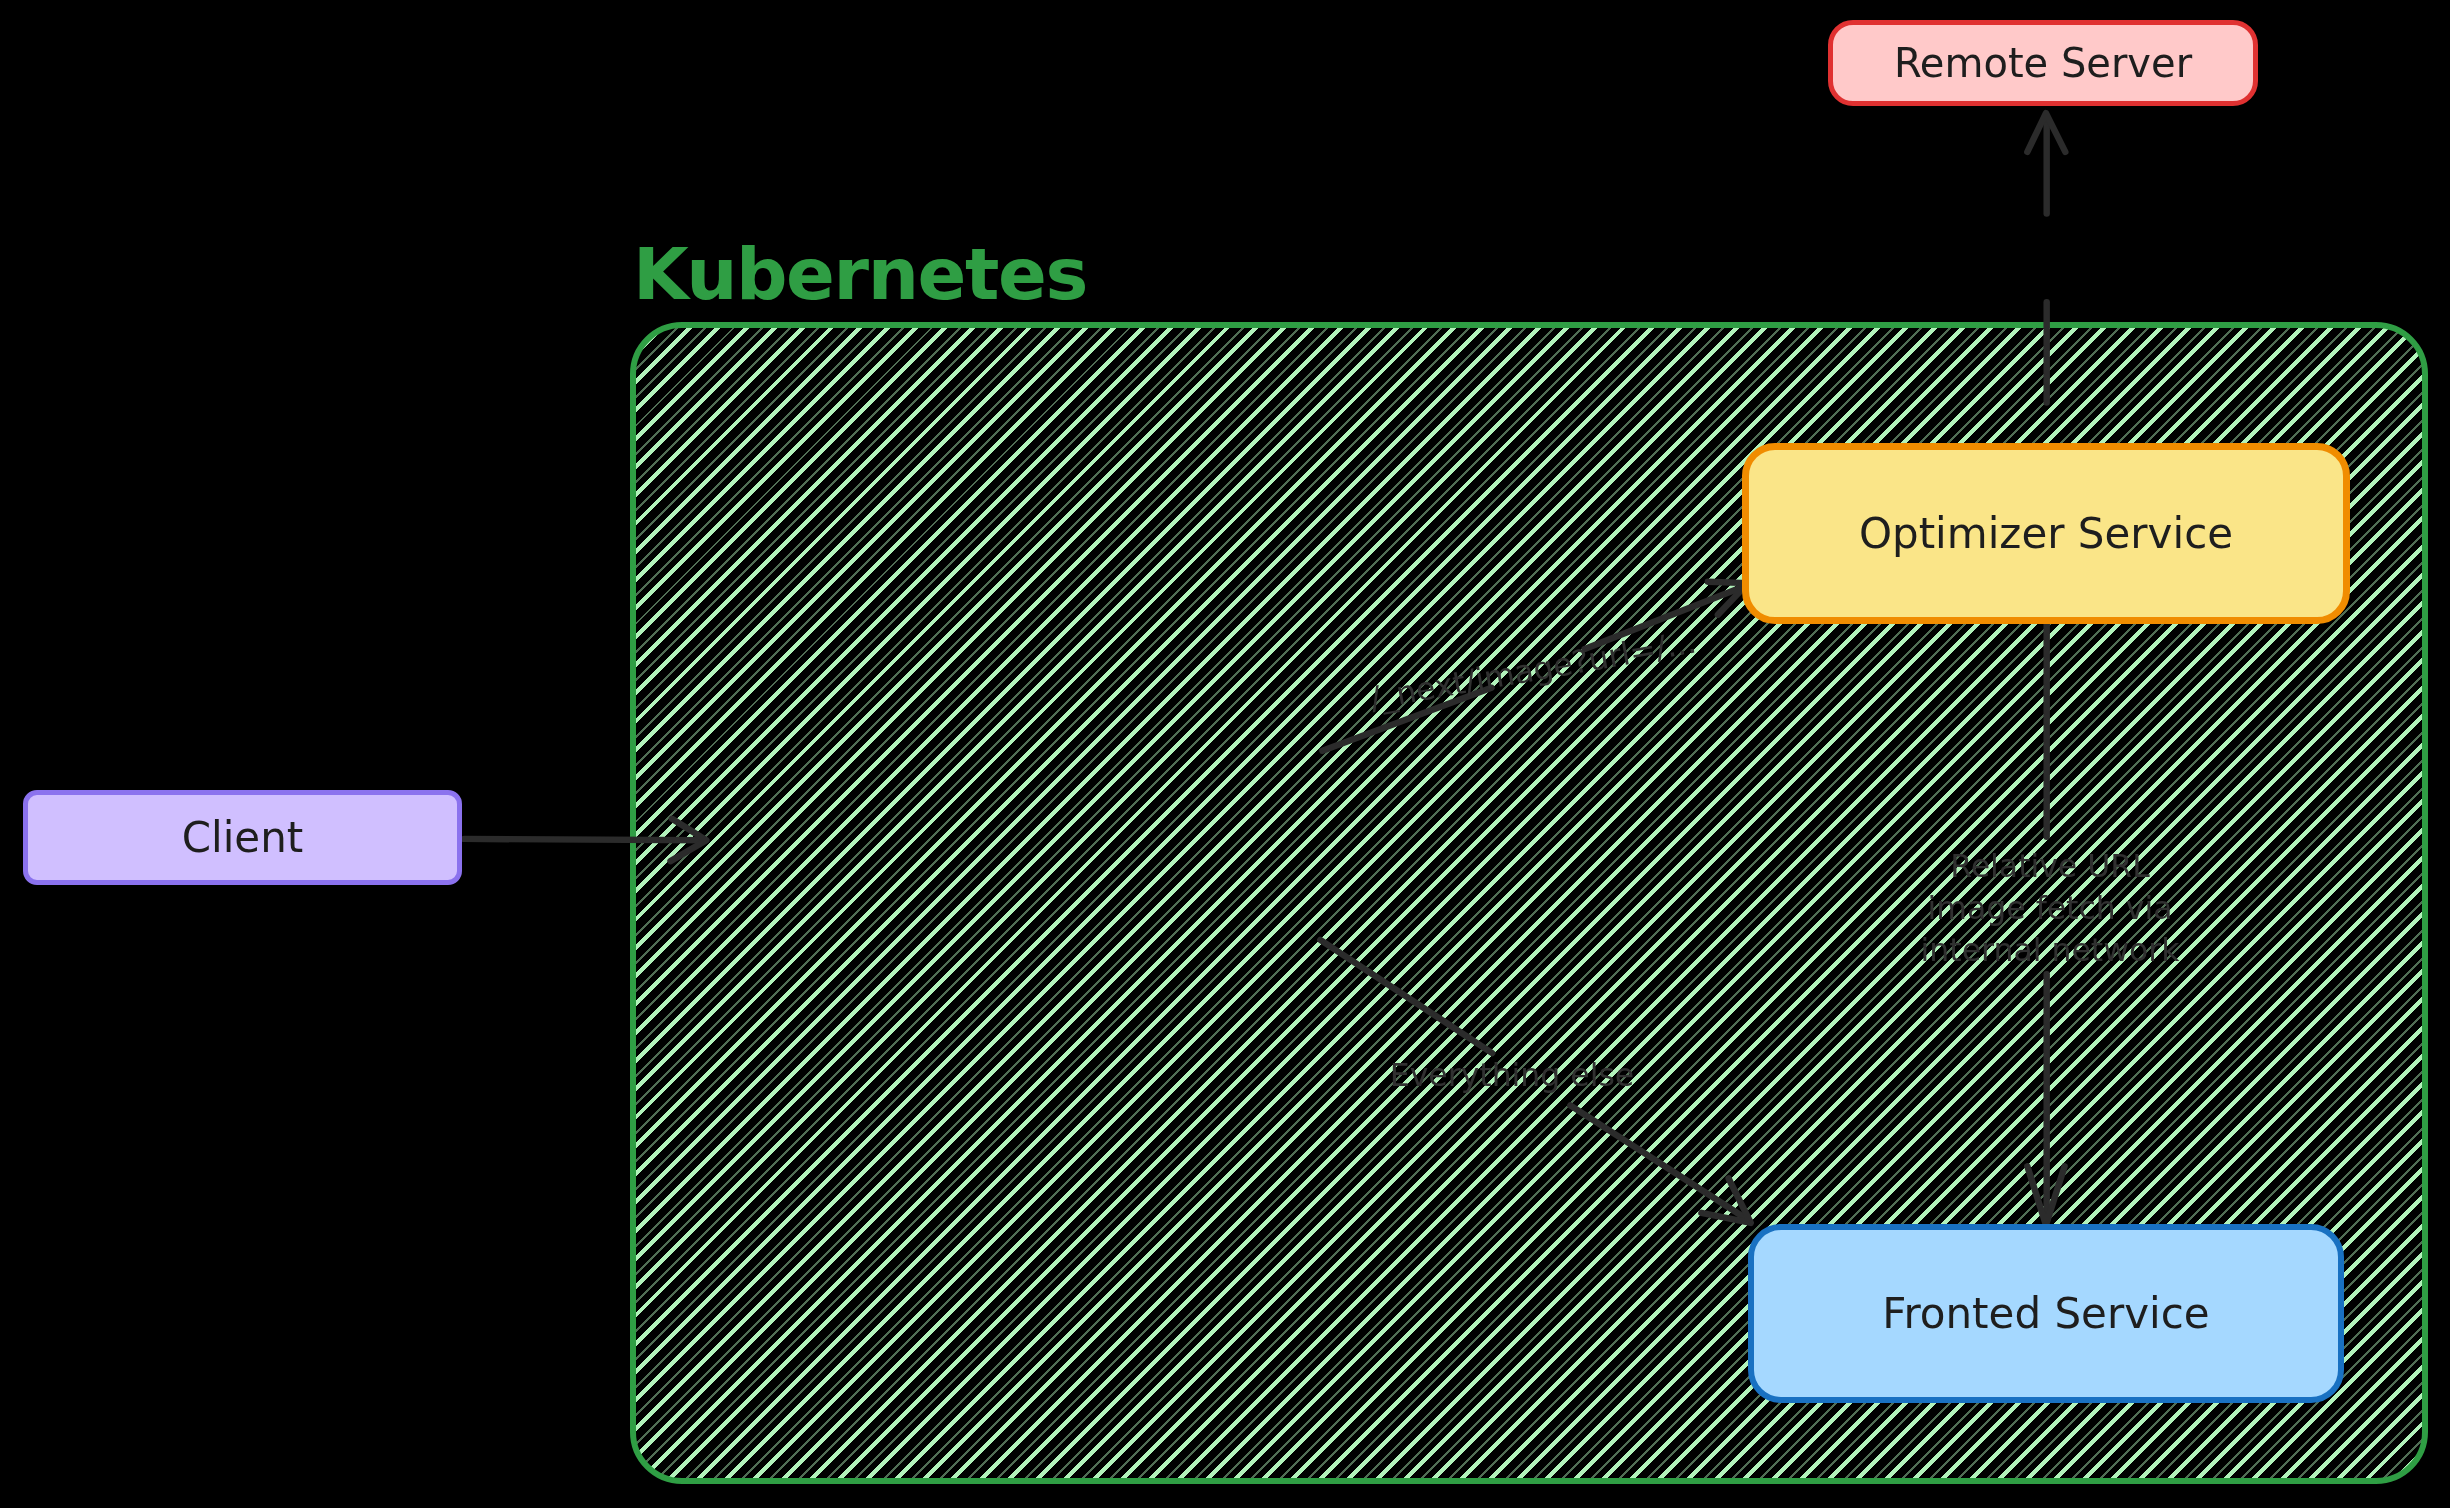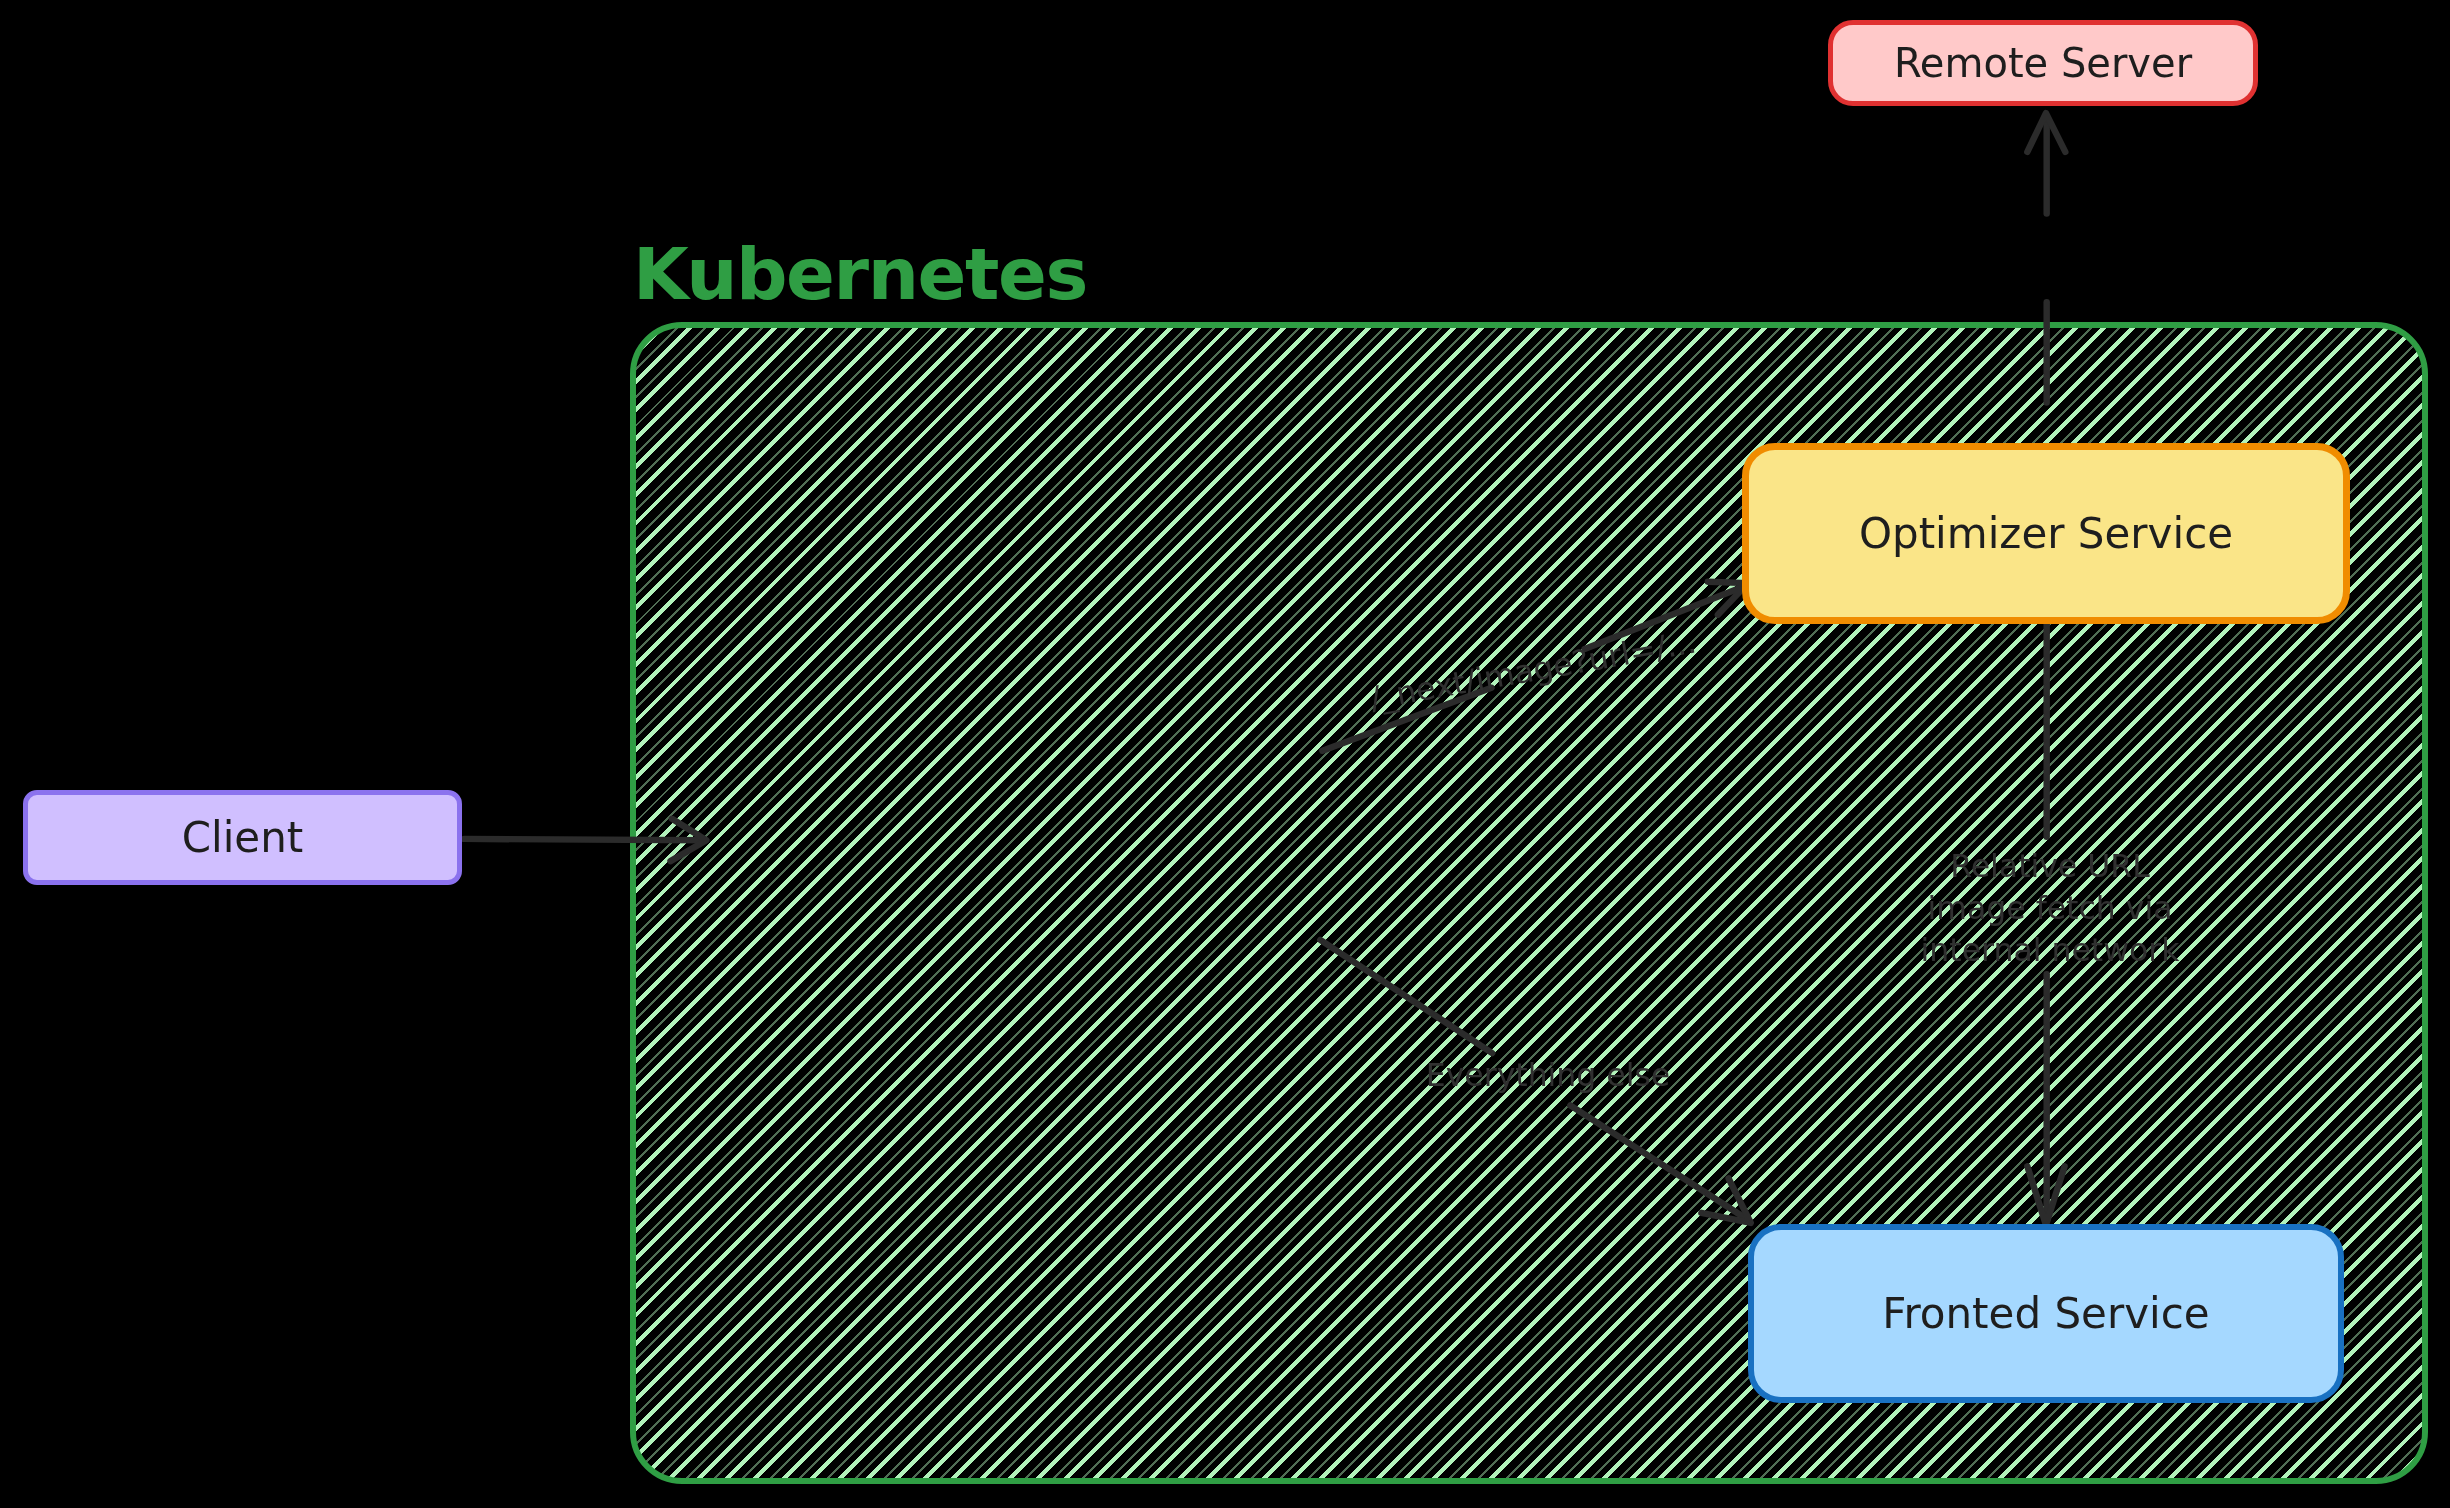--- a/index.html
+++ b/index.html
@@ -146,21 +146,21 @@
 
   <div class="node node-client">
     <span>Client</span>
   </div>
 
 
   <div class="edge-label tilted" style="left:1533px;top:670px;">
     <span>/_next/image?url=/...</span>
   </div>
 
-  <div class="edge-label" style="left:1548px;top:1075px;">
+  <div class="edge-label" style="left:1512px;top:1075px;">
     <span>Everything else</span>
   </div>
 
   <div class="edge-label" style="left:2050px;top:908px;">
     <div>Relative URL</div>
     <div>image fetch via</div>
     <div>internal network</div>
   </div>
 
 </div>

